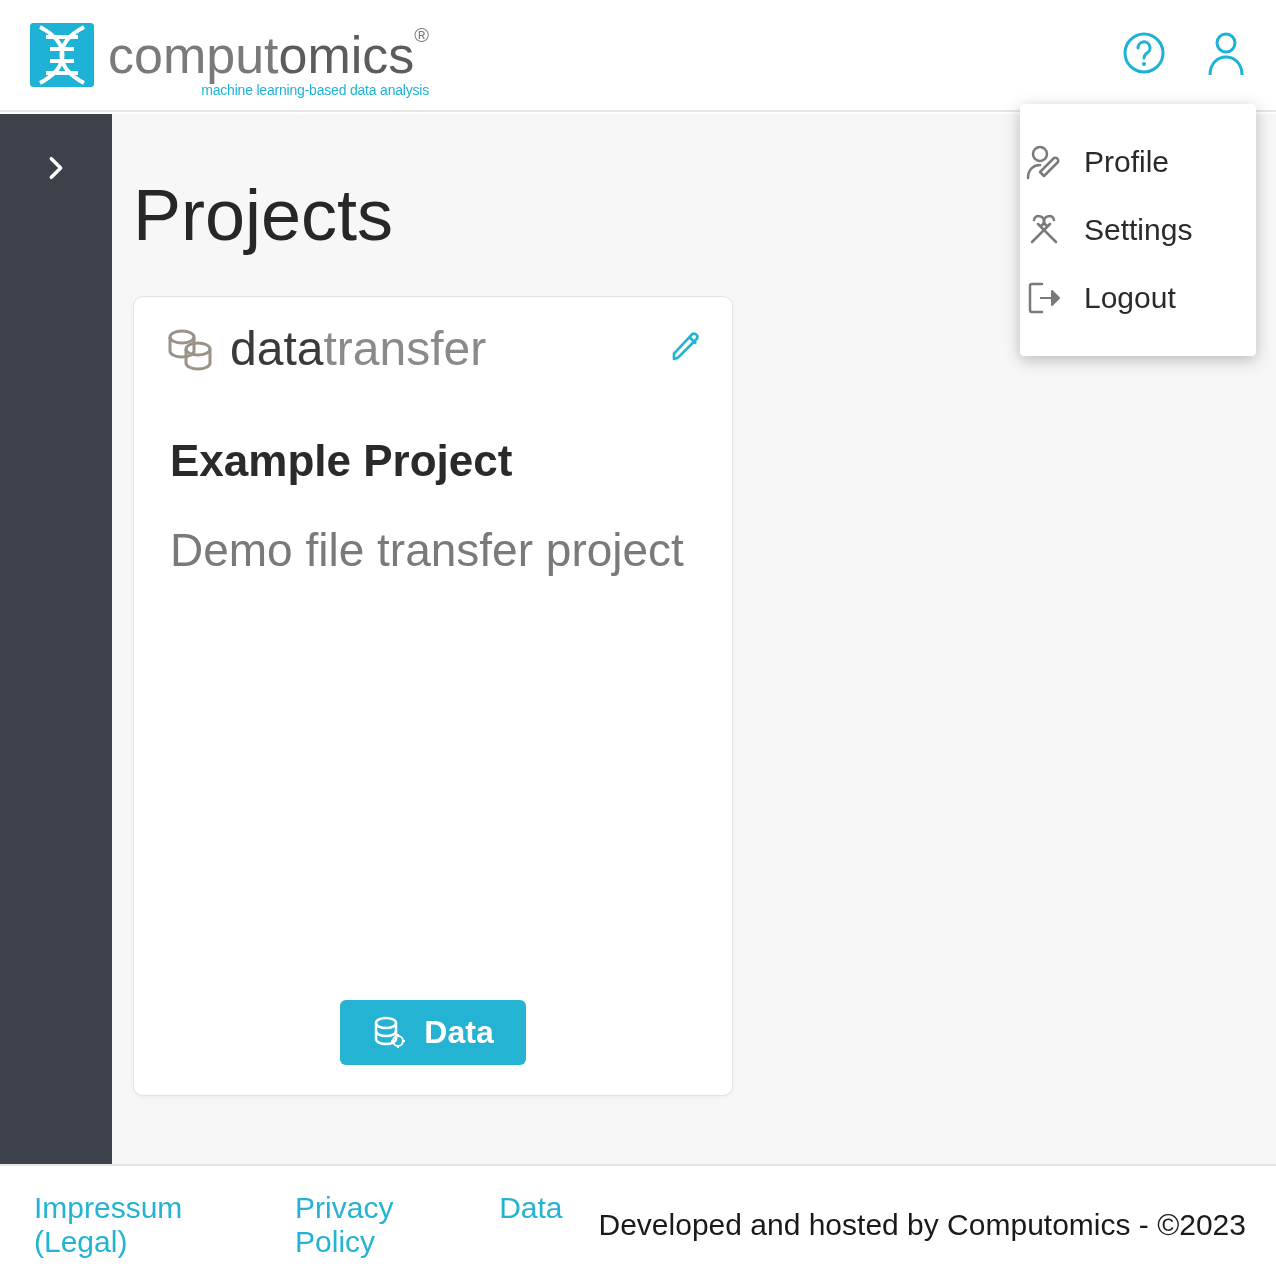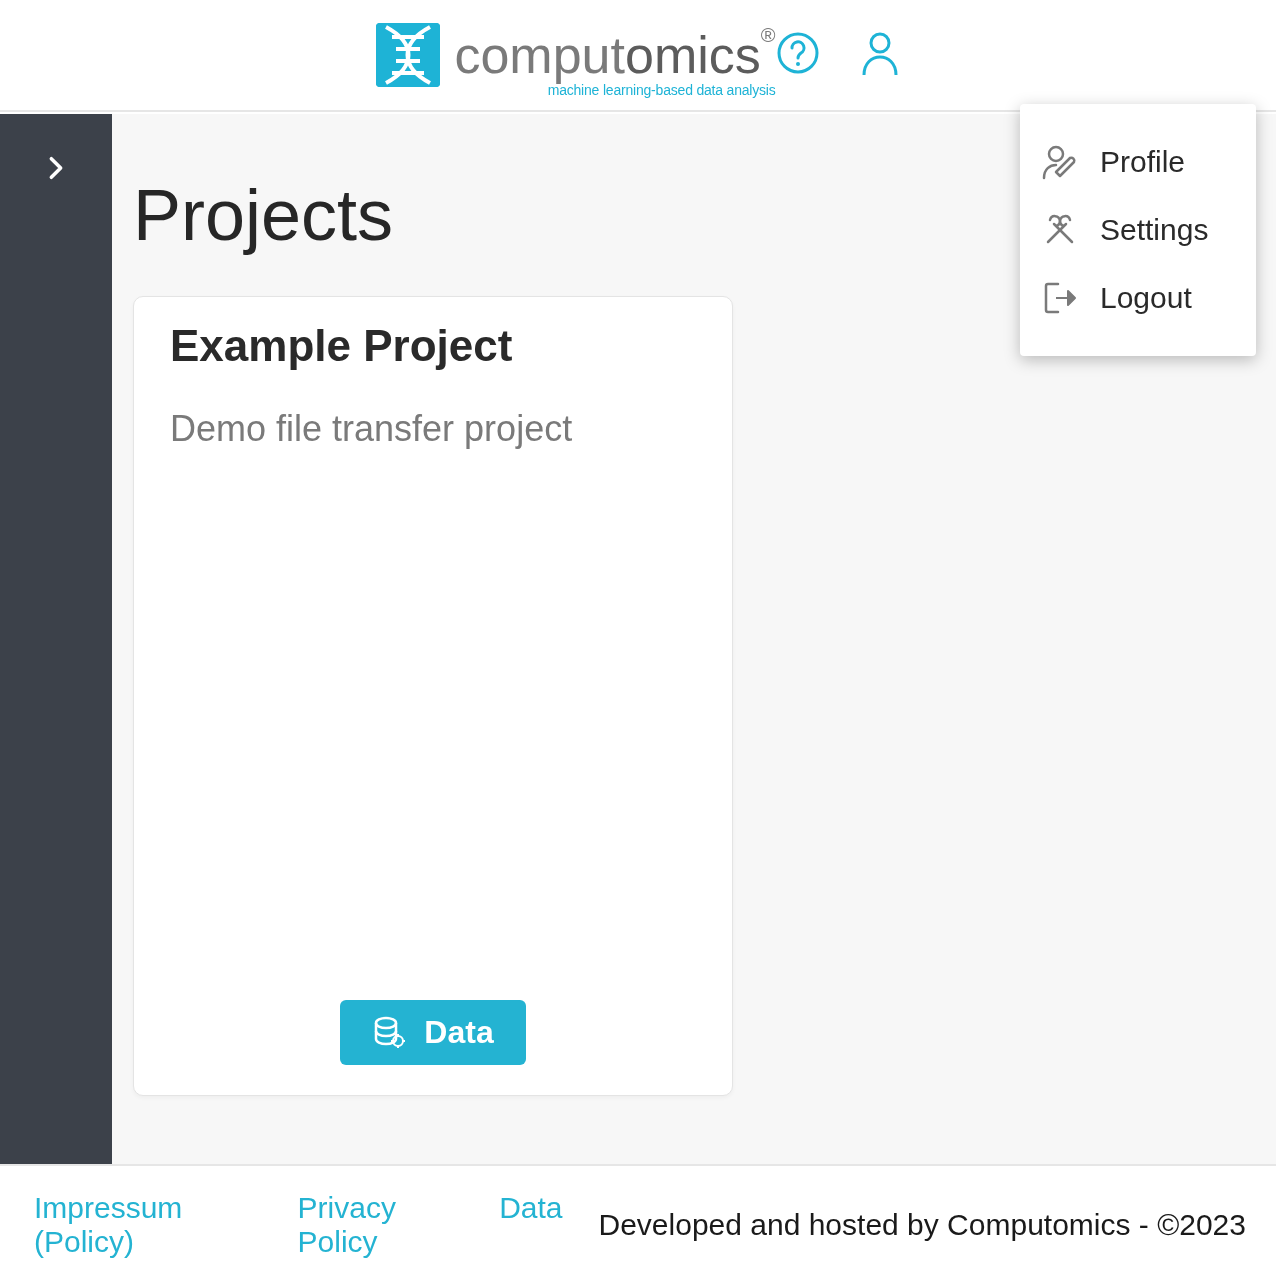--- a/index.html
+++ b/index.html
@@ -12,21 +12,21 @@
     height: 1284px;
     position: relative;
     overflow: hidden;
   }
 
   
   .header {
     height: 112px;
     display: flex;
     align-items: center;
-    justify-content: center;
+    justify-content: space-between;
     padding: 0 30px;
     border-bottom: 2px solid #e6e6e6;
     background: #fff;
   }
   .logo-block {
     display: flex;
     align-items: center;
     gap: 14px;
   }
   .logo-mark {
@@ -121,21 +121,21 @@
   .edit-btn { cursor: pointer; }
 
   .card-title {
     font-size: 44px;
     font-weight: 600;
     color: #2a2a2a;
     margin-bottom: 37px;
     padding-left: 6px;
   }
   .card-desc {
-    font-size: 36px;
+    font-size: 46px;
     color: #7a7a7a;
     padding-left: 6px;
   }
   .card-spacer { flex: 1; }
   .data-btn {
     align-self: center;
     background: #24b3d2;
     color: #fff;
     border: none;
     border-radius: 6px;
@@ -150,21 +150,21 @@
 
   
   .user-menu {
     position: absolute;
     right: 20px;
     top: 104px;
     width: 236px;
     background: #fff;
     border-radius: 4px;
     box-shadow: 0 4px 16px rgba(0,0,0,0.25);
-    padding: 24px 20px;
+    padding: 24px 4px;
     z-index: 100;
     text-align: right;
   }
   .user-menu-item {
     display: flex;
     align-items: center;
     gap: 20px;
     font-size: 30px;
     font-weight: 500;
     color: #2a2a2a;
@@ -236,20 +236,43 @@
     <svg width="28" height="28" viewBox="0 0 24 24">
       <path d="M8 4 L16 12 L8 20" fill="none" stroke="#fff" stroke-width="3" stroke-linecap="round" stroke-linejoin="round"></path>
     </svg>
   </span>
 </div>
 
 <div class="main">
   <h1 class="page-title">Projects</h1>
 
   <div class="project-card">
+    <div class="card-head">
+      <div class="card-head-left">
+        <span class="dt-icon">
+          <svg viewBox="0 0 52 52">
+            <g fill="none" stroke="#9a9288" stroke-width="3">
+              <ellipse cx="18" cy="14" rx="12" ry="6"></ellipse>
+              <path d="M6 14 v14 a12 6 0 0 0 24 0 V14"></path>
+              <ellipse cx="34" cy="26" rx="12" ry="6"></ellipse>
+              <path d="M22 26 v14 a12 6 0 0 0 24 0 V26"></path>
+            </g>
+          </svg>
+        </span>
+        <span class="dt-text">
+          <span>data</span><span class="light">transfer</span>
+        </span>
+      </div>
+      <span class="edit-btn">
+        <svg width="32" height="32" viewBox="0 0 24 24">
+          <path d="M3 21 L6 20 L20 6 a2.5 2.5 0 0 0 -3.5 -3.5 L3 17 Z" fill="none" stroke="#24b3d2" stroke-width="2" stroke-linejoin="round"></path>
+          <line x1="14.5" y1="4.5" x2="19.5" y2="9.5" stroke="#24b3d2" stroke-width="2"></line>
+        </svg>
+      </span>
+    </div>
 
     <div class="card-title">Example Project</div>
     <div class="card-desc">Demo file transfer project</div>
     <div class="card-spacer"></div>
 
     <button class="data-btn">
       <svg width="36" height="36" viewBox="0 0 36 36">
         <g fill="none" stroke="#fff" stroke-width="2.5">
           <ellipse cx="14" cy="8" rx="10" ry="5"></ellipse>
           <path d="M4 8 v16 a10 5 0 0 0 20 0 V8"></path>
@@ -290,18 +313,18 @@
     <svg width="40" height="40" viewBox="0 0 40 40">
       <path d="M18 6 H8 a2 2 0 0 0 -2 2 v24 a2 2 0 0 0 2 2 h10" fill="none" stroke="#7a7a7a" stroke-width="2.5" stroke-linecap="round"></path>
       <path d="M16 20 H34 M28 13 L35 20 L28 27 Z" fill="#7a7a7a" stroke="#7a7a7a" stroke-width="2" stroke-linejoin="round"></path>
     </svg>
     <span>Logout</span>
   </div>
 </div>
 
 <div class="footer">
   <div class="footer-links">
-    <a>Impressum (Policy)</a>
+    <a>Impressum (Legal)</a>
     <a>Privacy Policy</a>
     <a>Data</a>
   </div>
   <div class="footer-credit">Developed and hosted by Computomics - ©2023</div>
 </div>
 
 </body></html>

